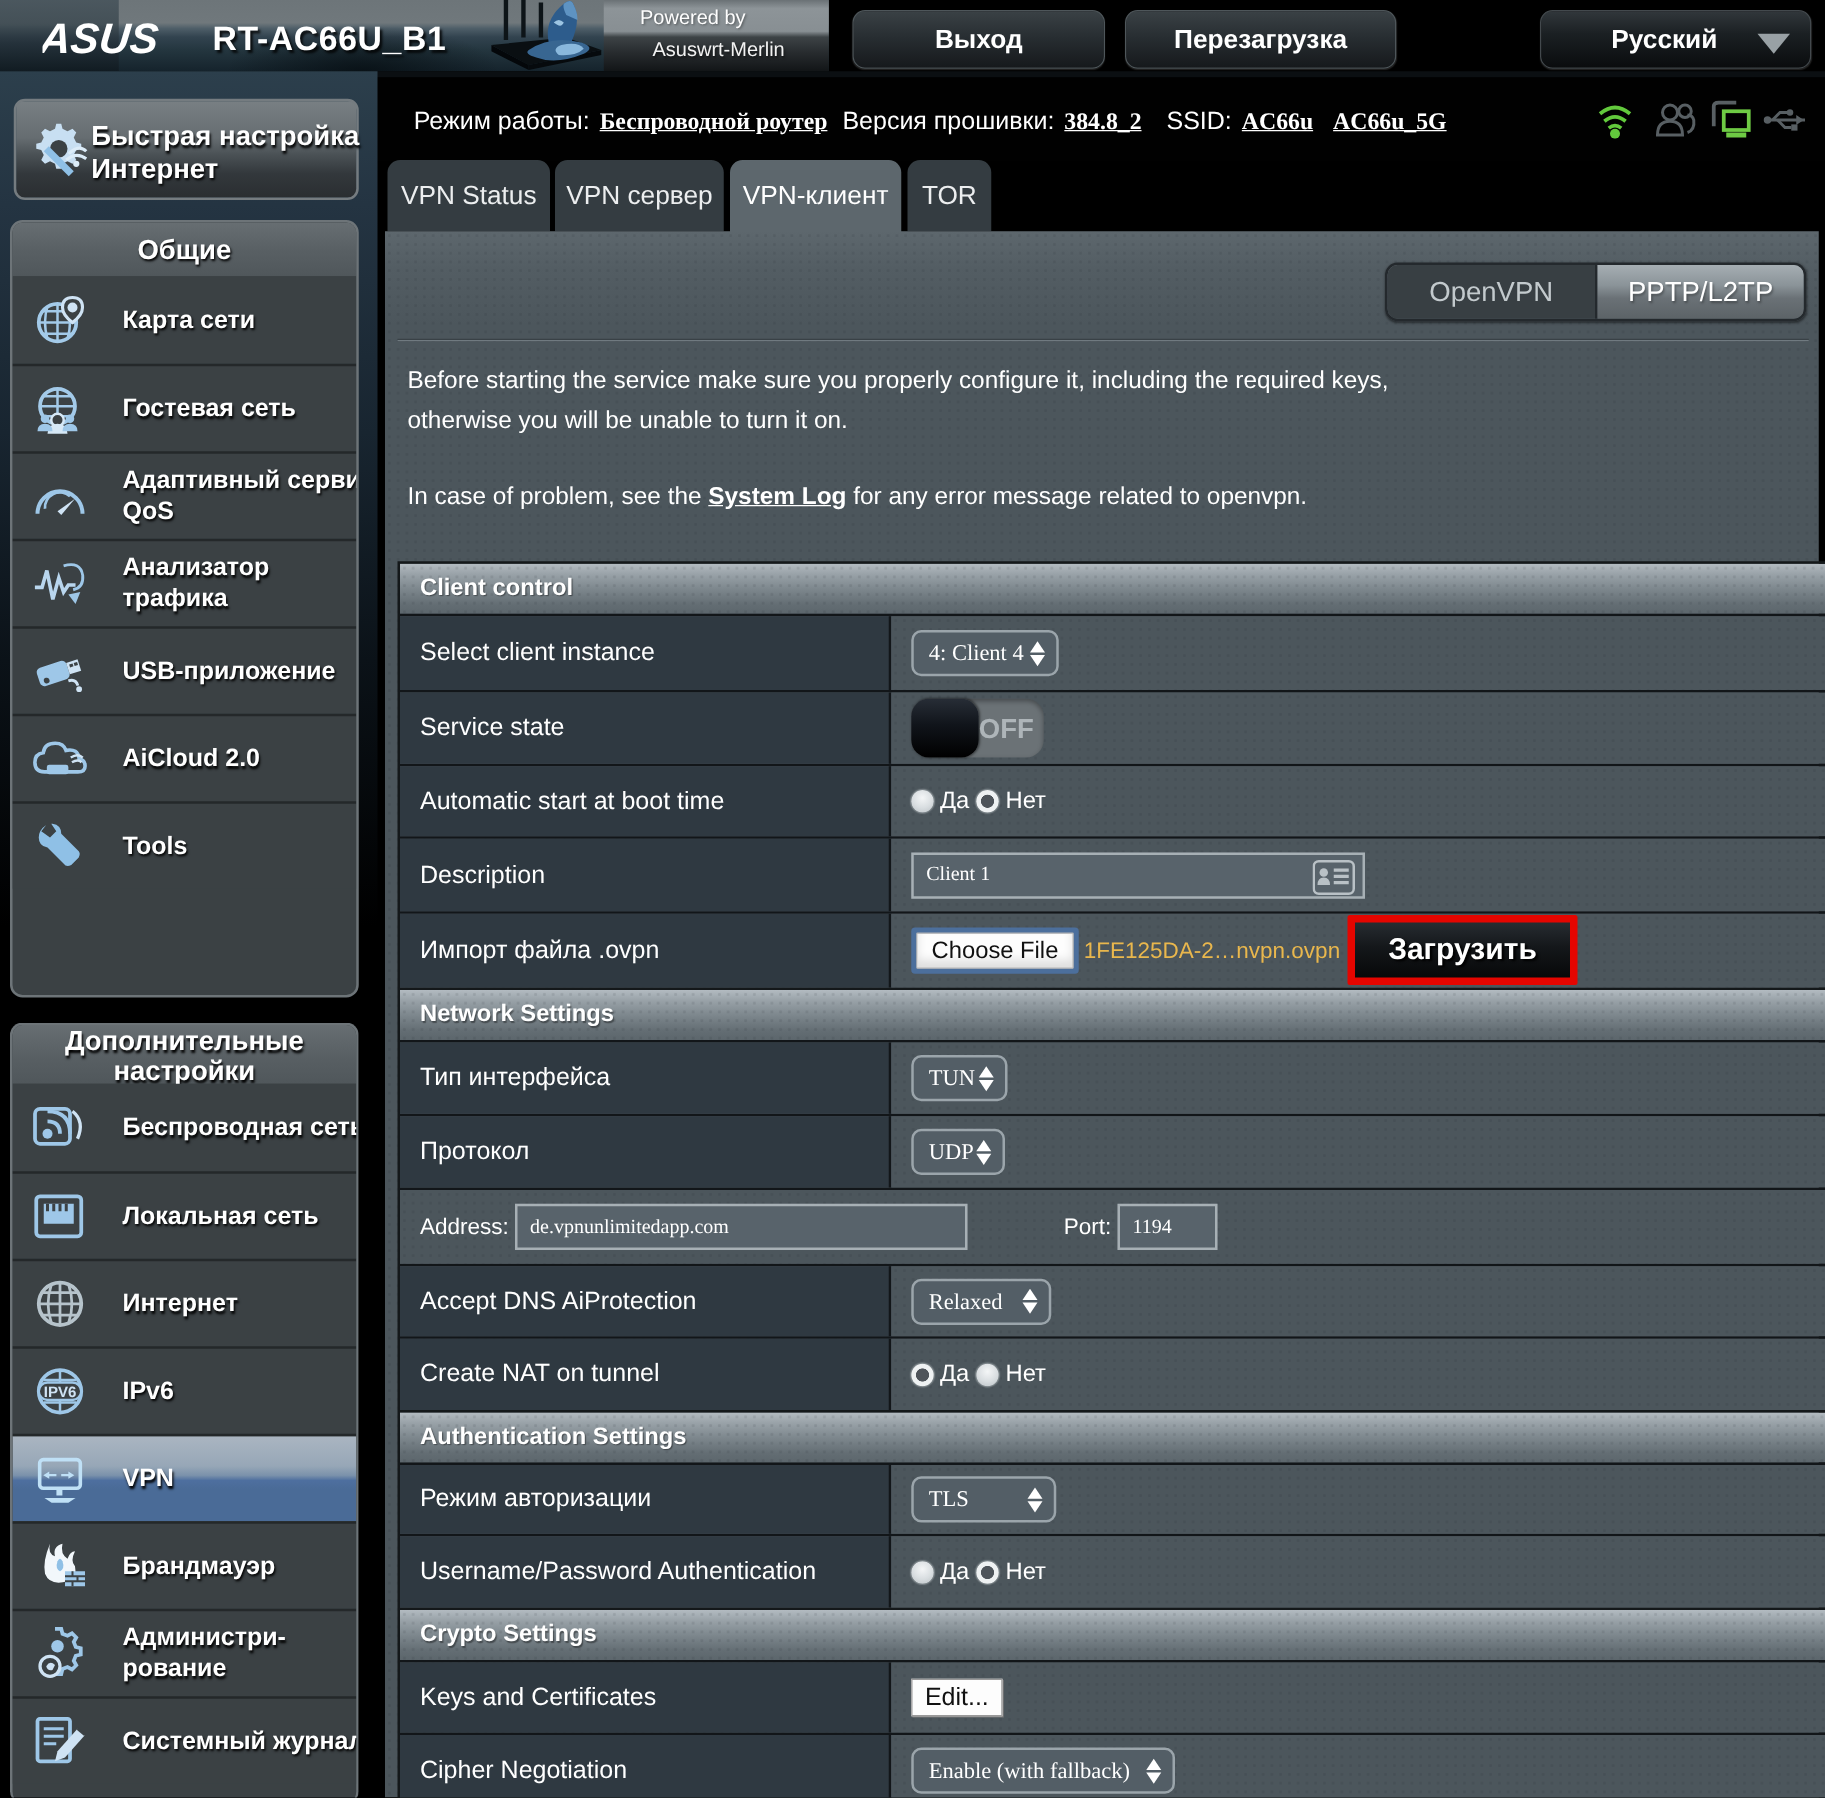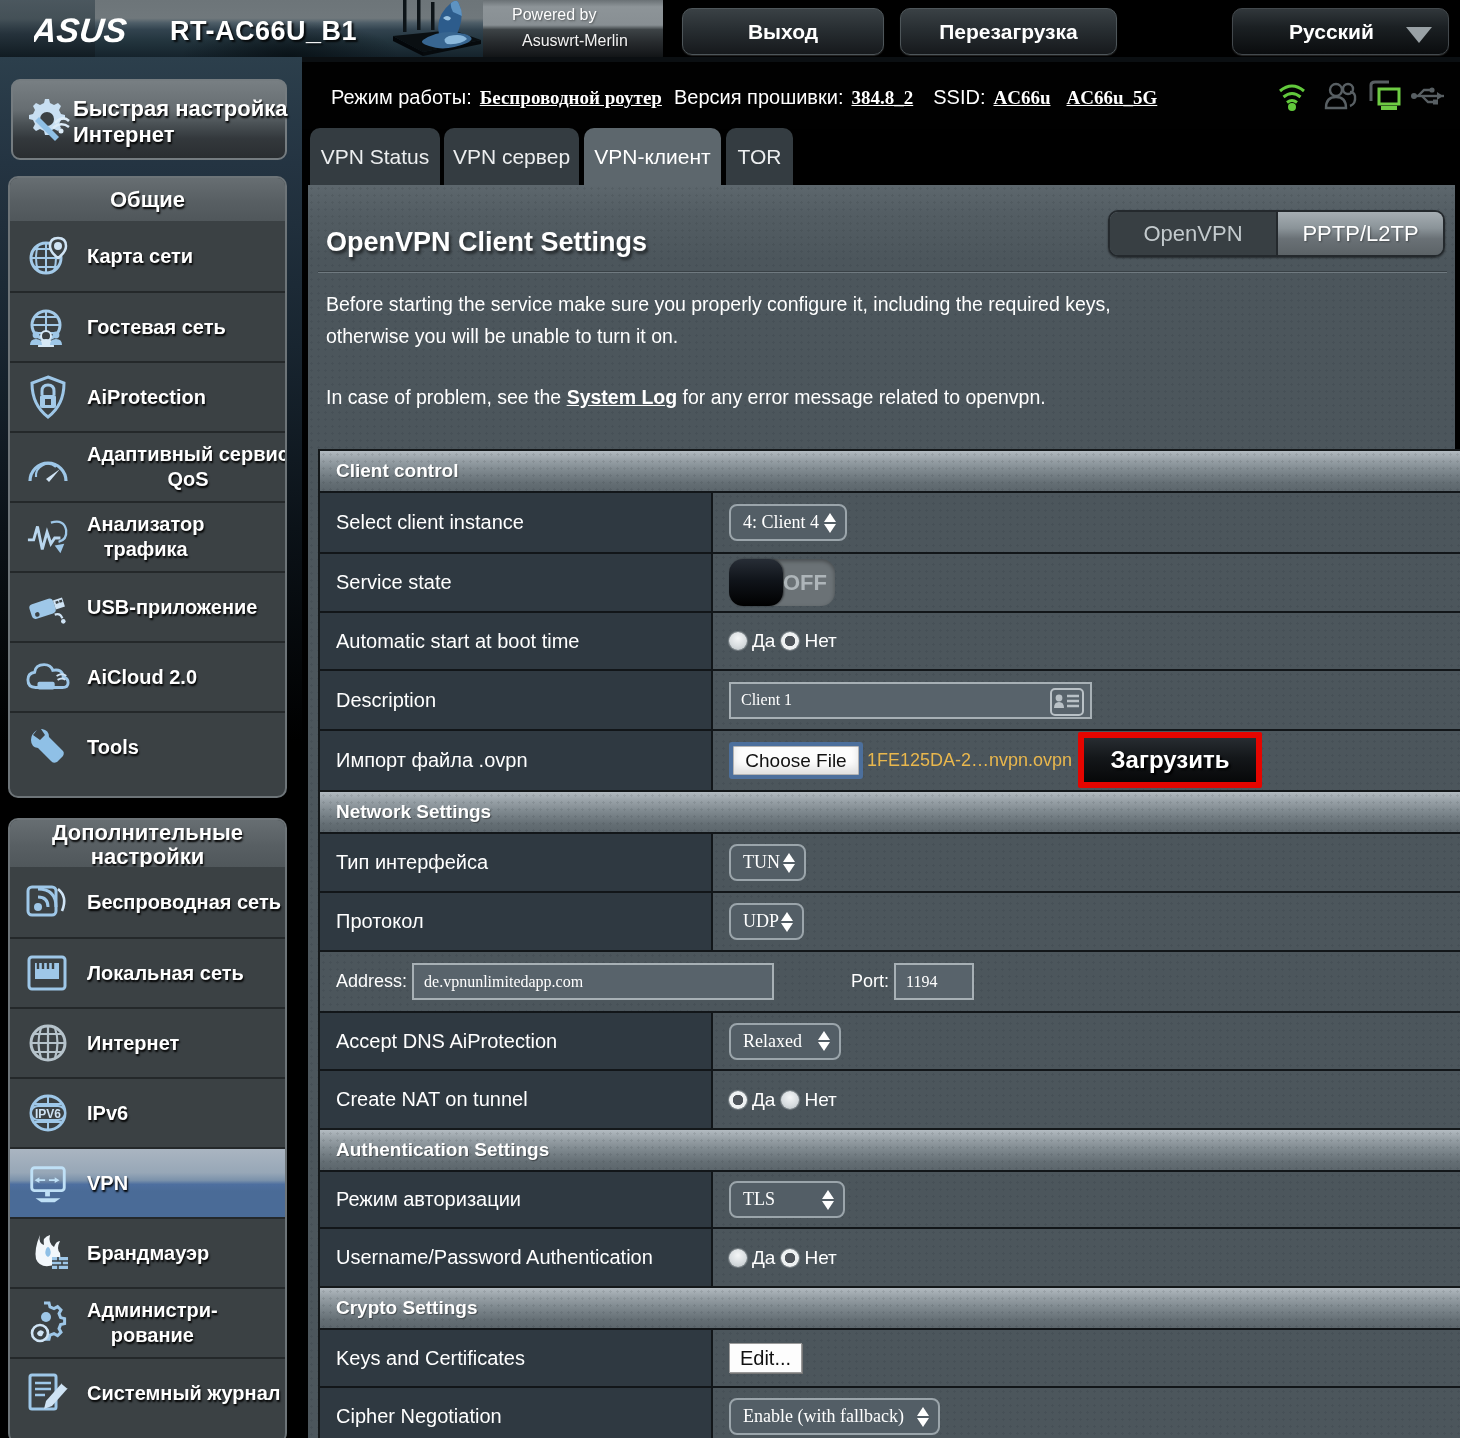--- a/index.html
+++ b/index.html
@@ -53,21 +53,21 @@
   background:#3b4144; overflow:hidden; }
 #panel1 { top:176px; height:622px; }
 #panel2 { top:818px; height:625px; border-bottom:none; }
 .shead { background:linear-gradient(180deg,#676e72 0%,#585f63 55%,#50575b 100%);
   text-align:center; font-weight:bold; font-size:22px; color:#fff; text-shadow:1px 2px 2px #000; }
 #panel1 .shead { height:43px; line-height:43px; }
 #panel2 .shead { height:47px; line-height:24px; padding-top:1px; }
 .sitem { position:relative; height:70px; border-top:2px solid #24282a; background:#3b4144;
   display:flex; align-items:center; }
 .sitem .ic { width:44px; height:44px; margin-left:16px; flex:none; display:flex; align-items:center; justify-content:center; }
-.sitem .it { margin-left:17px; font-size:20px; font-weight:bold; line-height:25px; white-space:nowrap; text-shadow:1px 2px 2px #000;text-align:center; }
+.sitem .it { margin-left:28px; font-size:20px; font-weight:bold; line-height:25px; white-space:nowrap; text-shadow:1px 2px 2px #000; }
 .sitem.active { background:linear-gradient(180deg,#aab5c1 0%,#97a7b7 35%,#7b92ab 46%,#4e6f9f 52%,#4a6b97 62%,#4a6b97 100%); }
 
 
 .tab { position:absolute; top:128px; height:57px; border-radius:10px 10px 0 0; background:#343c41;
   color:#eceeef; font-size:21px; text-align:center; line-height:57px; }
 .tab.active { background:#5d676d; color:#fff; height:62px; }
 
 
 #content { position:absolute; left:308px; top:185px; width:1147px; height:1253px;
   background:linear-gradient(180deg,#5d676d 0px,#535d63 30px,#4c565c 75px,#4c565c 1253px); }
@@ -251,31 +251,20 @@
     <circle cx="10" cy="30" r="3.4" fill="#9ec7e8"></circle>
           <path d="M4 40 Q4 34 10 34 Q16 34 16 40 Z" fill="#9ec7e8"></path>
     <circle cx="30" cy="30" r="3.4" fill="#9ec7e8"></circle>
           <path d="M24 40 Q24 34 30 34 Q36 34 36 40 Z" fill="#9ec7e8"></path>
   </svg>
       </span>
       <span class="it">Гостевая сеть</span>
     </div>
   <div class="sitem">
       <span class="ic">
-        <svg width="40" height="44" viewBox="0 0 40 44">
-    <path d="M20 2 L36 8 Q36 30 20 42 Q4 30 4 8 Z" fill="none" stroke="#9ec7e8" stroke-width="3"></path>
-    <rect x="12" y="20" width="16" height="13" rx="2" fill="#a3cae9"></rect>
-    <path d="M14 20 V16 Q14 10 20 10 Q26 10 26 16 V20" fill="none" stroke="#a3cae9" stroke-width="3"></path>
-    <rect x="17" y="24" width="6" height="6" fill="#3b4144"></rect>
-  </svg>
-      </span>
-      <span class="it">AiProtection</span>
-    </div>
-  <div class="sitem">
-      <span class="ic">
         <svg width="44" height="40" viewBox="0 0 44 40">
     <path d="M4 34 A18 18 0 1 1 40 34" fill="none" stroke="#9ec7e8" stroke-width="3.2"></path>
     <path d="M10 30 A12 12 0 0 1 30 20" fill="none" stroke="#9ec7e8" stroke-width="2.2"></path>
     <path d="M20 32 L34 22 L23 35 Z" fill="#cfe3f4"></path>
   </svg>
       </span>
       <span class="it">Адаптивный сервис<br>QoS</span>
     </div>
   <div class="sitem">
       <span class="ic">
@@ -412,21 +401,20 @@
     </div>
 </div>
 
 <div class="tab" style="left:310px;width:130px">VPN Status</div>
 <div class="tab" style="left:444px;width:135px">VPN сервер</div>
 <div class="tab active" style="left:584px;width:137px">VPN-клиент</div>
 <div class="tab" style="left:726px;width:67px">TOR</div>
 
 <div id="content">
   <div class="dots"></div>
-  <div id="ctitle">OpenVPN Client Settings</div>
   <div id="vpnswitch">
       <div class="half1">OpenVPN</div>
       <div class="half2">PPTP/L2TP</div>
     </div>
   <div id="cdivider"></div>
   <div id="cp1">Before starting the service make sure you properly configure it, including the required keys,<br>otherwise you will be unable to turn it on.</div>
   <div id="cp2">In case of problem, see the <b>System Log</b> for any error message related to openvpn.</div>
 
   <div id="tbl">
     <div class="thead">Client control</div>

